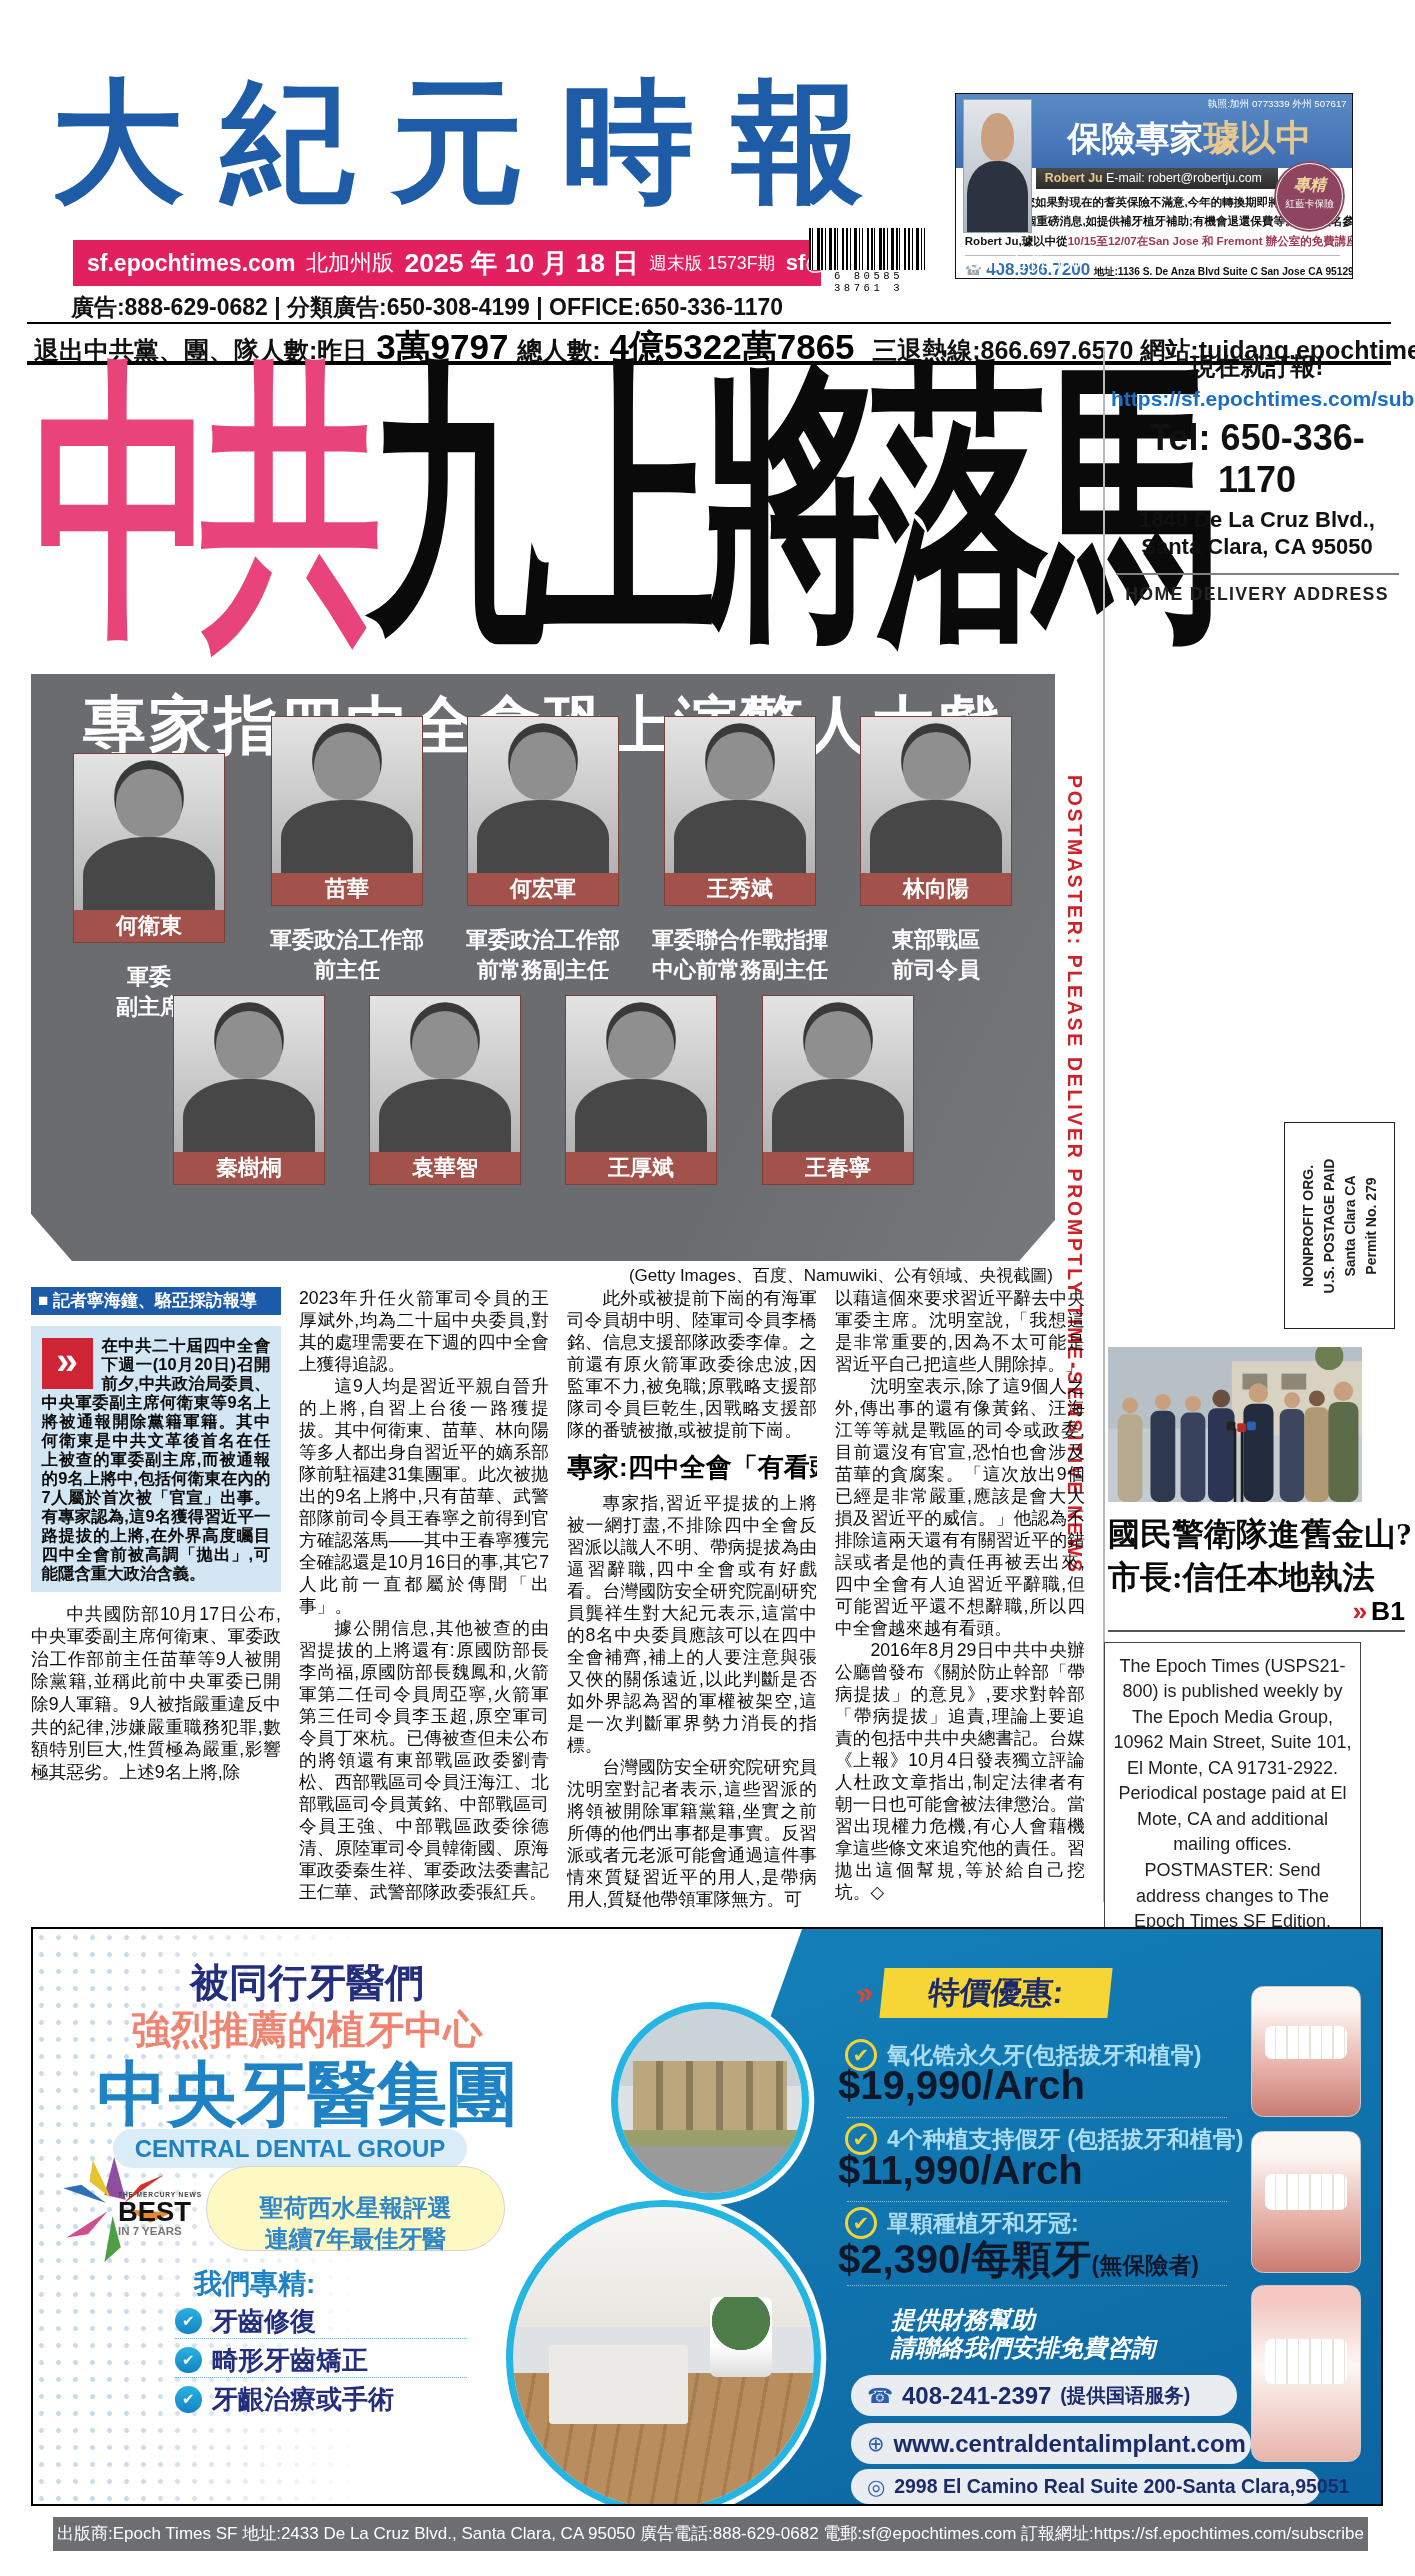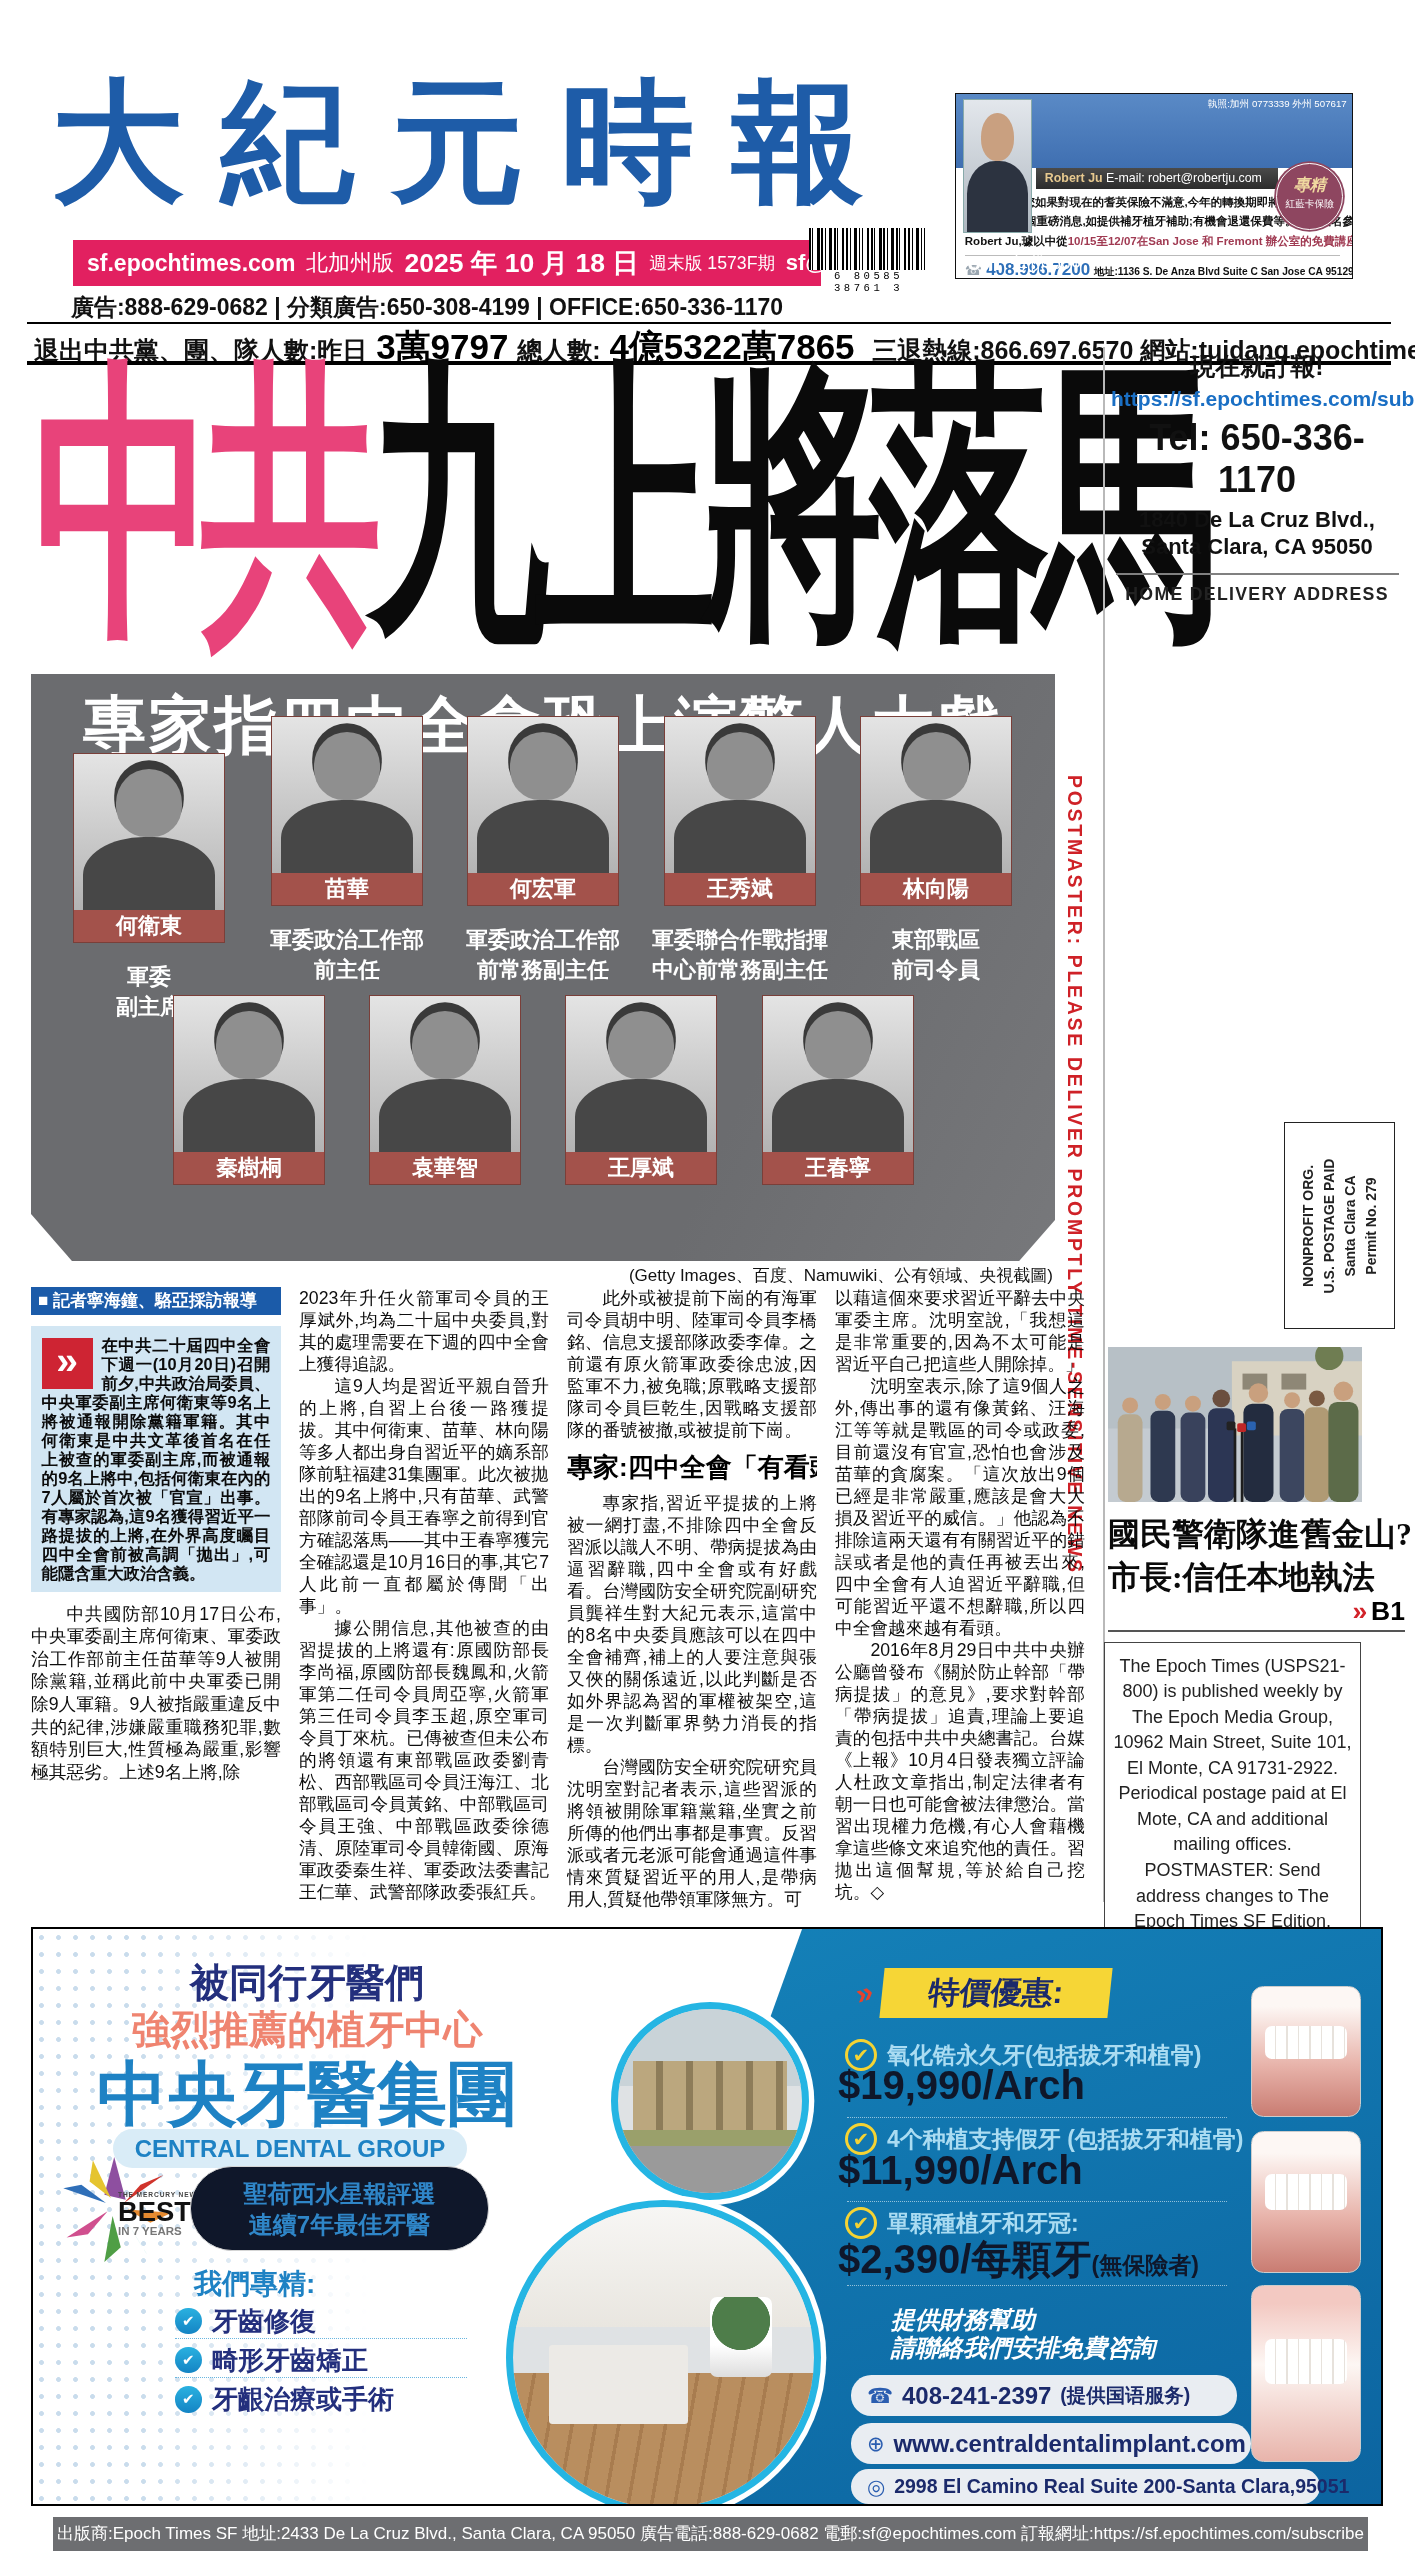--- a/index.html
+++ b/index.html
@@ -114,21 +114,21 @@
   .dots { position:absolute; left:0; top:0; width:354px; height:579px; background-image:radial-gradient(circle,#c9dcec 2.1px,transparent 2.7px); background-size:17px 17px; -webkit-mask-image:linear-gradient(90deg,#000 30%,transparent 95%); mask-image:linear-gradient(90deg,#000 30%,transparent 95%); }
   .d-t1 { position:absolute; left:53px; top:26.5px; width:442px; text-align:center; font-size:39px; font-weight:900; color:#232f7d; }
   .d-t2 { position:absolute; left:35px; top:74px; width:478px; text-align:center; font-size:39px; font-weight:900; color:#ef8470; }
   .d-t3 { position:absolute; left:26.5px; top:119px; width:495px; text-align:center; font-size:70px; font-weight:900; color:#1e82c4; white-space:nowrap; }
   .d-t4 { position:absolute; left:80px; top:200px; width:354px; height:39px; background:#d9ecf7; border-radius:19.5px; text-align:center; line-height:39px; font-size:24px; font-weight:900; color:#1e82c4; }
   .d-star { position:absolute; left:26.5px; top:223px; }
   .d-best { position:absolute; left:85px; top:262px; width:97px; text-align:left; }
   .d-best .m { display:block; font-size:6.6px; letter-spacing:0.9px; color:#444; font-weight:bold; white-space:nowrap; }
   .d-best .b { display:block; font-size:27.4px; font-weight:900; color:#111; line-height:1; }
   .d-best .y { display:block; font-size:11.5px; font-weight:bold; color:#777; }
-  .d-award { position:absolute; left:157px; top:237px; width:299px; height:85px; border:1.8px solid #d5d5d5; border-radius:42px; text-align:center; padding-top:11px; font-size:24px; font-weight:bold; color:#2f86c8; line-height:1.3; background:#0f172a; }
+  .d-award { position:absolute; left:173px; top:237px; width:299px; height:85px; border:1.8px solid #d5d5d5; border-radius:42px; text-align:center; padding-top:25px; font-size:24px; font-weight:bold; color:#2f86c8; line-height:1.3; background:#fef9c3; }
   .d-spec-t { position:absolute; left:161px; top:336px; font-size:28px; font-weight:900; color:#1e82c4; }
   .d-check { position:absolute; left:142px; width:292px; height:35px; display:flex; align-items:center; gap:10.6px; border-bottom:1.8px dotted #69b6e0; }
   .d-check .ck { width:26.5px; height:26.5px; border-radius:50%; background:linear-gradient(#2ab1e0,#1484c4); color:#fff; font-size:15px; text-align:center; line-height:26.5px; flex:0 0 26.5px; }
   .d-check .lb { font-size:26px; font-weight:bold; color:#232f7d; white-space:nowrap; }
 
   .d-blue { position:absolute; left:482px; top:0; width:870px; height:579px; background:linear-gradient(160deg,#1583ba,#0c64a0); clip-path:polygon(33% 0,100% 0,100% 100%,9% 100%); }
   .d-circle { position:absolute; border-radius:50%; border:7px solid #25b5e3; box-shadow:0 0 0 5.3px #fff; overflow:hidden; background:#dfe2e4; }
   .d-c1 { left:578px; top:73px; width:198px; height:198px; }
   .d-c2 { left:473px; top:271px; width:315px; height:315px; }
   .d-c1 .sky { position:absolute; left:0; top:0; width:100%; height:42%; background:#c9d3d8; }
@@ -164,20 +164,23 @@
 <body>
 
 <div id="page">
 
   <div class="abs logo">大紀元時報</div>
 
   <div class="abs ins-ad">
     <div class="ins-blue"></div>
     <div class="ins-photo"></div>
     <div class="ins-license">執照:加州 0773339 外州 507617</div>
+    <div class="ins-title">
+      <span class="w">保險專家</span><span class="g">璩以中</span>
+    </div>
     <div class="ins-emailbar">
       <span class="rj">Robert Ju</span><span> E-mail: robert@robertju.com</span>
     </div>
     <div class="ins-badge">
       <span class="b1">專精</span>
       <span class="b2">紅藍卡保險</span>
     </div>
     <div class="ins-l ins-l1">65歲以上的您如果對現在的耆英保險不滿意,今年的轉換期即將開始了!</div>
     <div class="ins-l ins-l2">2026年有幾個重磅消息,如提供補牙植牙補助;有機會退還保費等。歡迎報名參加</div>
     <div class="ins-l ins-l3"><span>Robert Ju,璩以中從</span><span class="hl">10/15至12/07在San Jose 和 Fremont 辦公室的免費講座</span></div>

